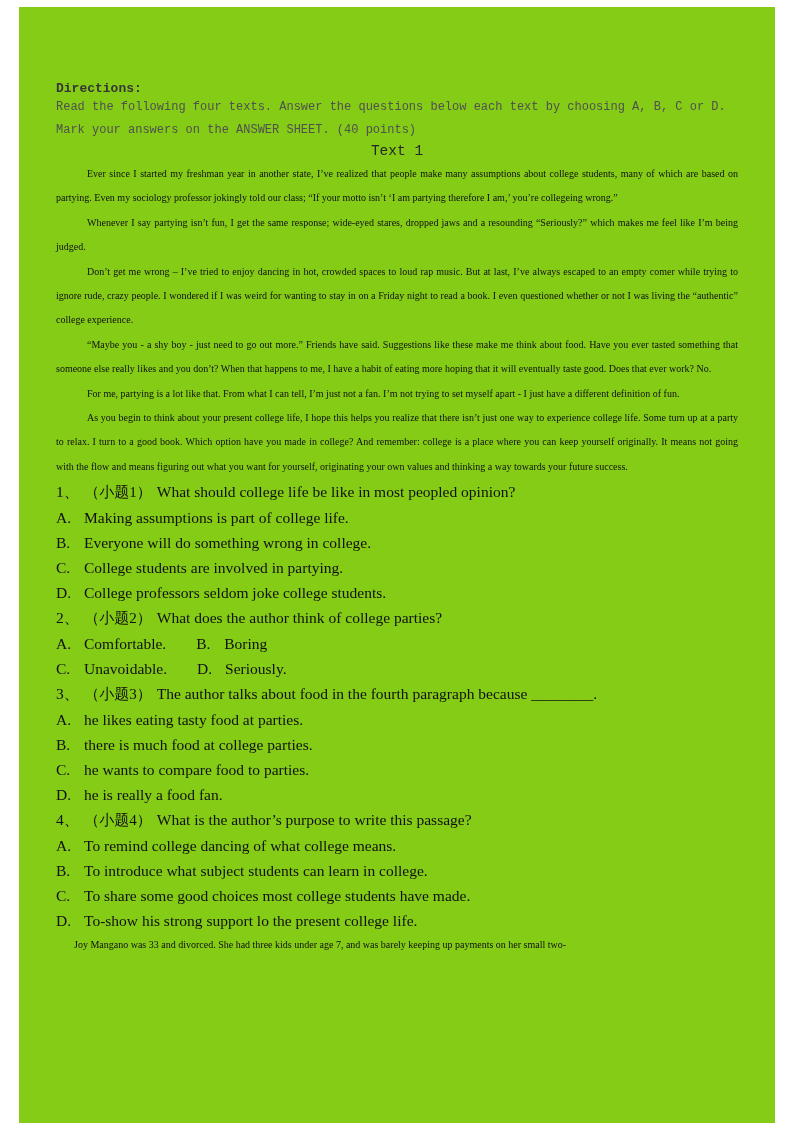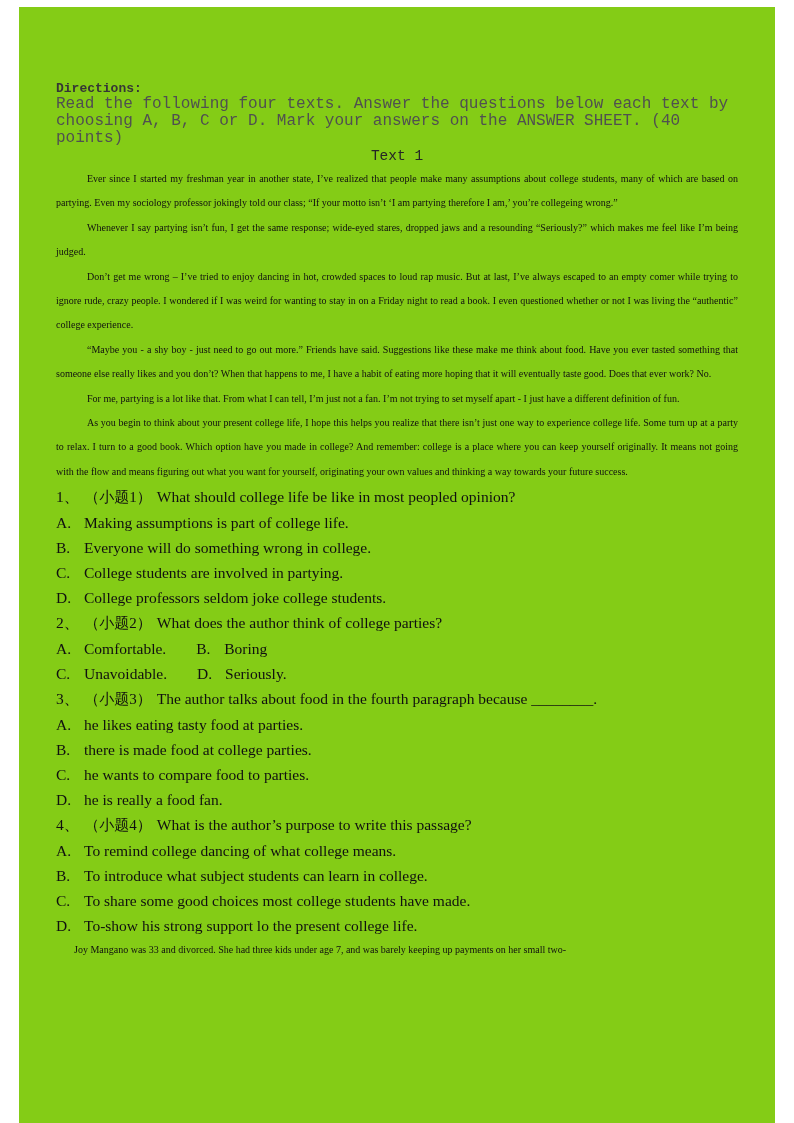--- a/index.html
+++ b/index.html
@@ -9,21 +9,21 @@
     padding: 74px 37px 0 37px;
     font-family: "Liberation Serif", "DejaVu Serif", serif;
     color: #101010; overflow: hidden;
   }
   .dir-label {
     font-family: "Liberation Mono", "DejaVu Sans Mono", monospace;
     font-weight: 700; font-size: 13px; line-height: 15px; color: #363636;
   }
   .dir-text {
     font-family: "Liberation Mono", "DejaVu Sans Mono", monospace;
-    font-size: 16px; line-height: 17px; color: #505050;
+    font-size: 12px; line-height: 23px; color: #505050;
   }
   .text-heading {
     font-family: "Liberation Mono", "DejaVu Sans Mono", monospace;
     font-weight: 400; font-size: 14.5px; line-height: 17px; color: #262626;
     text-align: center; margin: 1px 0 2px 0;
   }
   .body-para {
     margin: 0; font-size: 10px; line-height: 24.4px;
     text-align: justify; text-indent: 31px;
   }
@@ -64,21 +64,21 @@
 
   <div class="q-block">
     <div class="q-line"><span class="q-num">2、</span><span class="q-tag">（小题2）</span><span class="q-stem">What does the author think of college parties?</span></div>
     <div class="opt-line"><span class="opt-label">A.</span><span class="opt-text">Comfortable.</span><span class="opt-label opt-second">B.</span><span class="opt-text">Boring</span></div>
     <div class="opt-line"><span class="opt-label">C.</span><span class="opt-text">Unavoidable.</span><span class="opt-label opt-second">D.</span><span class="opt-text">Seriously.</span></div>
   </div>
 
   <div class="q-block">
     <div class="q-line"><span class="q-num">3、</span><span class="q-tag">（小题3）</span><span class="q-stem">The author talks about food in the fourth paragraph because ________.</span></div>
     <div class="opt-line"><span class="opt-label">A.</span><span class="opt-text">he likes eating tasty food at parties.</span></div>
-    <div class="opt-line"><span class="opt-label">B.</span><span class="opt-text">there is made food at college parties.</span></div>
+    <div class="opt-line"><span class="opt-label">B.</span><span class="opt-text">there is much food at college parties.</span></div>
     <div class="opt-line"><span class="opt-label">C.</span><span class="opt-text">he wants to compare food to parties.</span></div>
     <div class="opt-line"><span class="opt-label">D.</span><span class="opt-text">he is really a food fan.</span></div>
   </div>
 
   <div class="q-block">
     <div class="q-line"><span class="q-num">4、</span><span class="q-tag">（小题4）</span><span class="q-stem">What is the author’s purpose to write this passage?</span></div>
     <div class="opt-line"><span class="opt-label">A.</span><span class="opt-text">To remind college dancing of what college means.</span></div>
     <div class="opt-line"><span class="opt-label">B.</span><span class="opt-text">To introduce what subject students can learn in college.</span></div>
     <div class="opt-line"><span class="opt-label">C.</span><span class="opt-text">To share some good choices most college students have made.</span></div>
     <div class="opt-line"><span class="opt-label">D.</span><span class="opt-text">To-show his strong support lo the present college life.</span></div>

